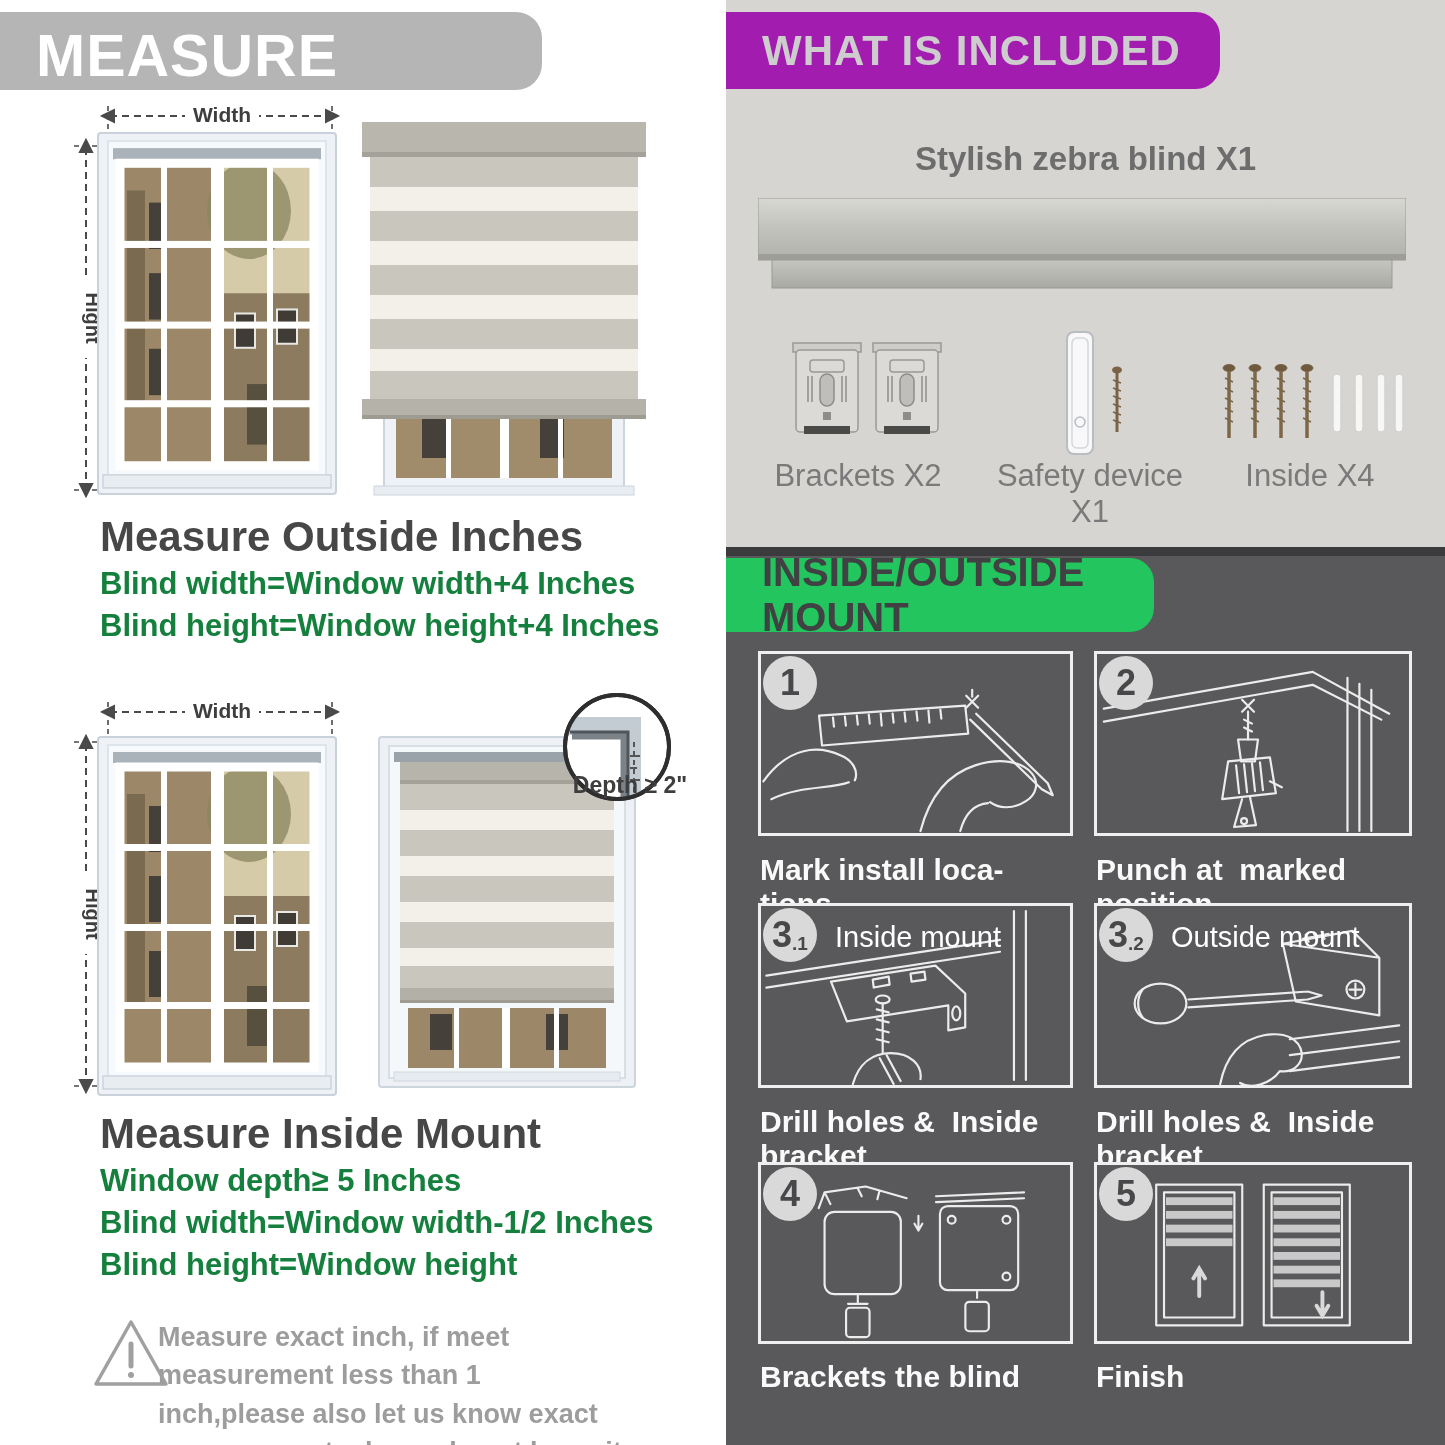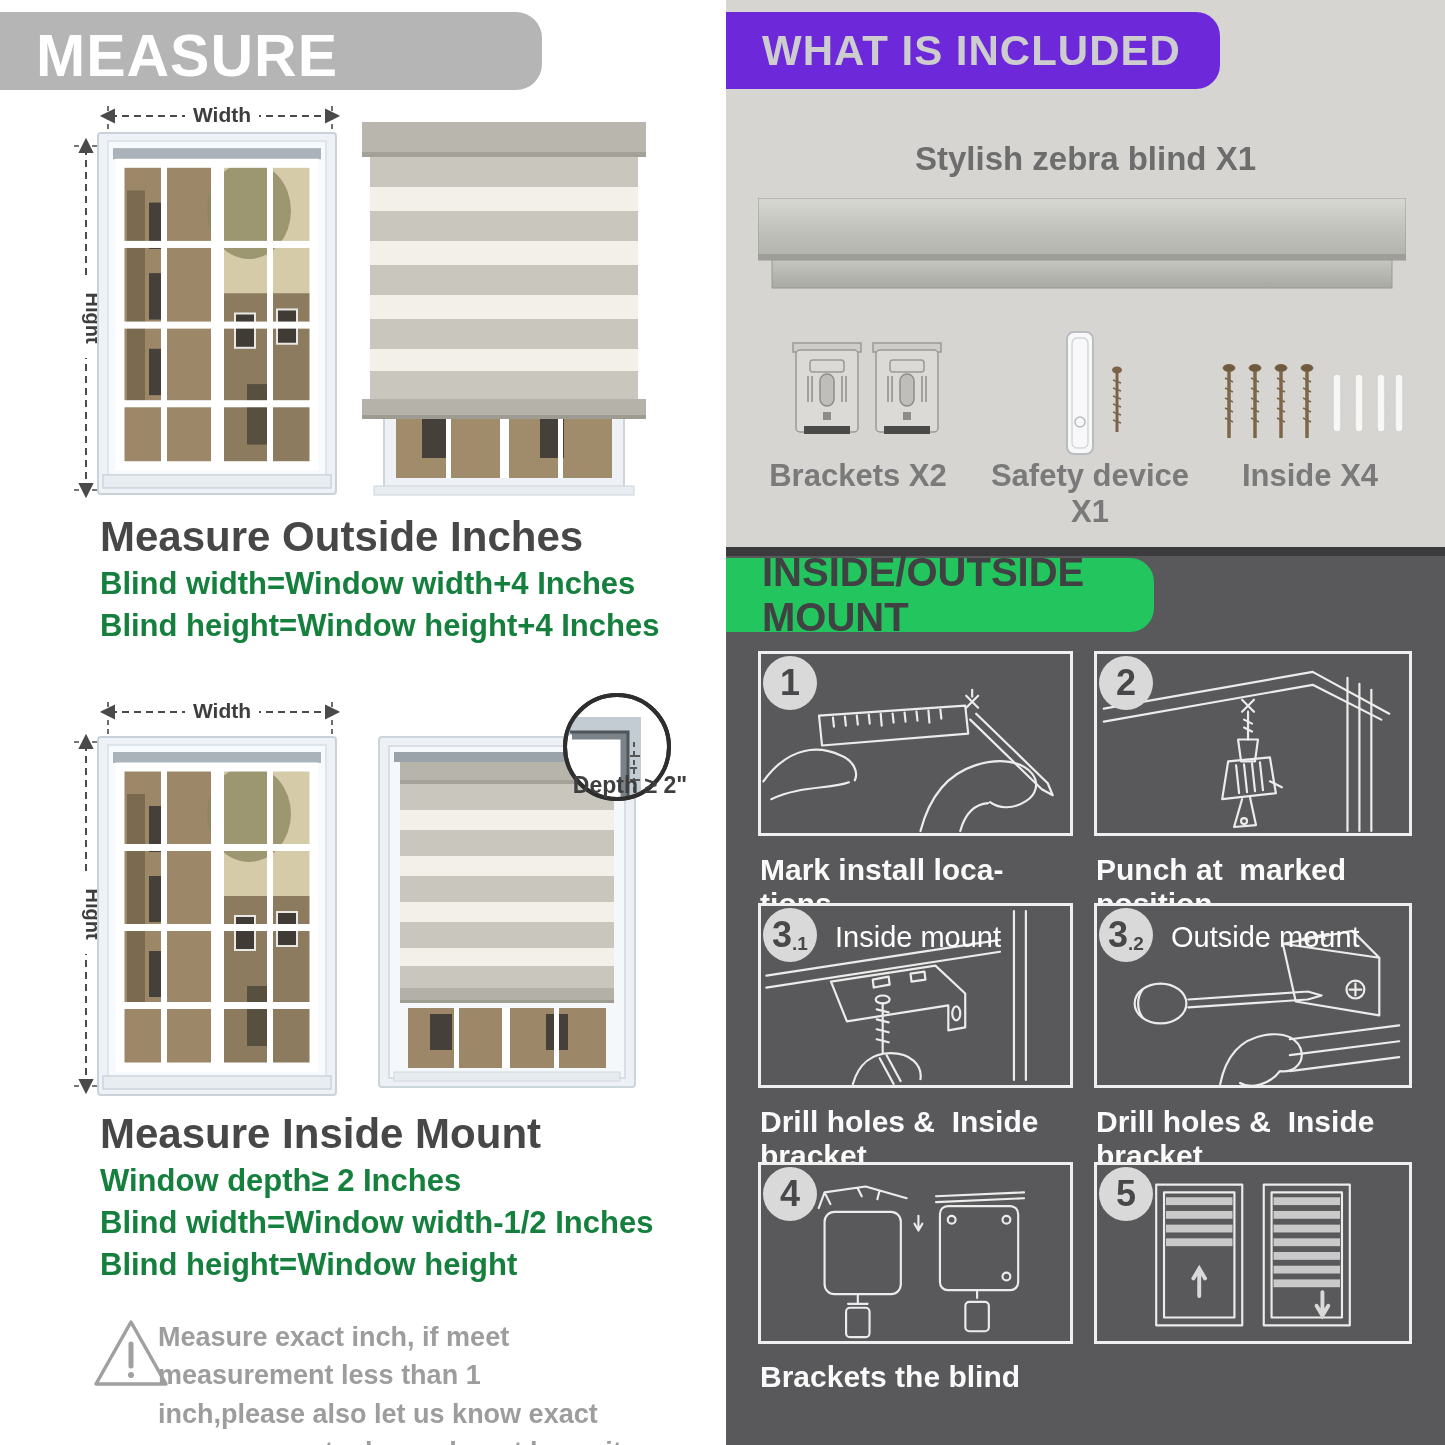--- a/index.html
+++ b/index.html
@@ -14,27 +14,27 @@
            font-weight:700;letter-spacing:1px;}
   .h2{color:#474747;font-size:42px;font-weight:700;}
   .gline{color:#15803d;font-size:31px;font-weight:700;}
   .depth-label{left:545px;top:772px;width:170px;text-align:center;color:#3e3e3e;
                font-size:23px;font-weight:700;}
   .warn-text{left:158px;top:1318px;width:475px;color:#9d9d9d;font-size:27px;
              font-weight:700;line-height:1.42;}
 
   
   .right-top{left:726px;top:0;width:719px;height:547px;background:#d6d5d2;}
-  .h1-right{left:726px;top:12px;width:494px;height:77px;background:#6d28d9;
+  .h1-right{left:726px;top:12px;width:494px;height:77px;background:#a21caf;
             border-radius:0 24px 24px 0;display:flex;align-items:center;
             padding-left:36px;box-sizing:border-box;color:#cdcdcd;font-size:42px;
             font-weight:700;letter-spacing:1px;}
   .blind-label{left:726px;top:140px;width:719px;text-align:center;color:#6d6d6d;
                font-size:33px;font-weight:700;}
-  .part-label{color:#7a7a7a;font-size:31px;font-weight:700;text-align:center;}
+  .part-label{color:#7a7a7a;font-size:31px;font-weight:400;text-align:center;}
 
   
   .right-dark{left:726px;top:547px;width:719px;height:898px;background:#59595b;
               border-top:9px solid #3b3b3d;box-sizing:border-box;}
   .h1-mount{left:726px;top:558px;width:428px;height:74px;background:#22c55e;
             border-radius:0 24px 24px 0;display:flex;align-items:center;
             padding-left:36px;box-sizing:border-box;color:#414143;font-size:40px;
             font-weight:700;}
   .step-panel{border:3px solid #efefef;box-sizing:border-box;background:#59595b;}
   .badge{position:absolute;left:2px;top:2px;width:54px;height:54px;border-radius:50%;
@@ -230,21 +230,21 @@
       <path d="M14,48 L66,48 L66,118" stroke="#7b8288" stroke-width="7" fill="none"></path>
       <path d="M12,44 L70,44 L70,118" stroke="#4e565c" stroke-width="3" fill="none"></path>
       <path d="M76,54 L76,112" stroke="#555" stroke-width="2" stroke-dasharray="5 4" fill="none"></path>
       <path d="M72,92 l10,0 M72,80 l7,0 M72,68 l10,0" stroke="#555" stroke-width="2" fill="none"></path>
     </g>
     <circle cx="59" cy="59" r="52" fill="none" stroke="#2e2e2e" stroke-width="4"></circle>
   </svg>
   <div class="abs depth-label">Depth ≥ 2"</div>
 
   <div class="abs h2" style="left:100px;top:1110px">Measure Inside Mount</div>
-  <div class="abs gline" style="left:100px;top:1163px">Window depth≥ 2 Inches</div>
+  <div class="abs gline" style="left:100px;top:1163px">Window depth≥ 5 Inches</div>
   <div class="abs gline" style="left:100px;top:1205px">Blind width=Window width-1/2 Inches</div>
   <div class="abs gline" style="left:100px;top:1247px">Blind height=Window height</div>
 
   <svg class="abs" style="left:90px;top:1314px" width="82" height="82">
     <path d="M41,8 L76,70 L6,70 Z" fill="none" stroke="#a0a0a0" stroke-width="3.5" stroke-linejoin="round"></path>
     <line x1="41" y1="30" x2="41" y2="52" stroke="#a0a0a0" stroke-width="5" stroke-linecap="round"></line>
     <circle cx="41" cy="61" r="3" fill="#a0a0a0"></circle>
   </svg>
   <div class="abs warn-text">Measure exact inch, if meet measurement less than 1 inch,please also let us know exact measurement, please do not leave it</div>
 
@@ -468,14 +468,15 @@
       <g stroke="#d9d9d9" stroke-width="4" fill="none" stroke-linecap="round">
         <path d="M100,134 L100,108 M94,116 L100,106 L106,116"></path>
         <path d="M226,130 L226,152 M220,144 L226,154 L232,144"></path>
       </g>
     </svg>
     <div class="badge">
       <span>5</span>
         <span class="sub"></span>
     </div>
   </div>
+  <div class="abs step-caption" style="left:1096px;top:1360px;width:330px">Finish</div>
 
 </div>
 
 </body></html>

